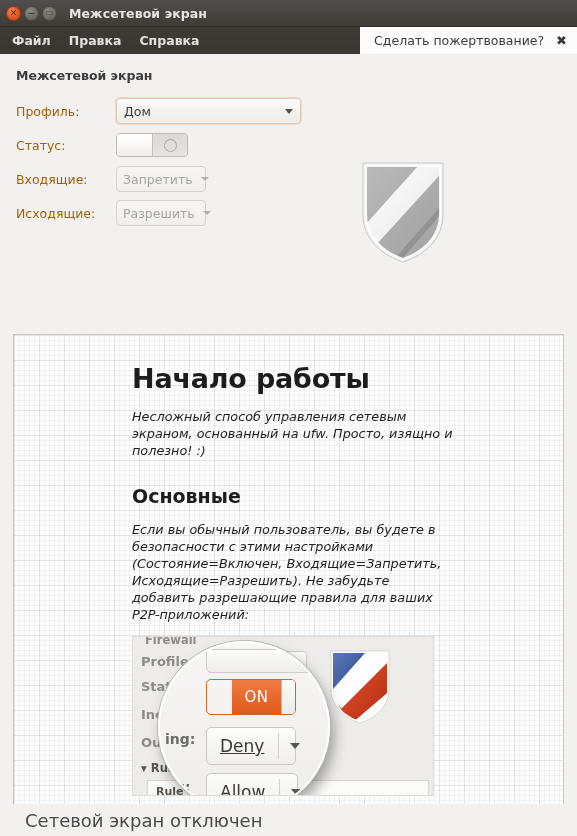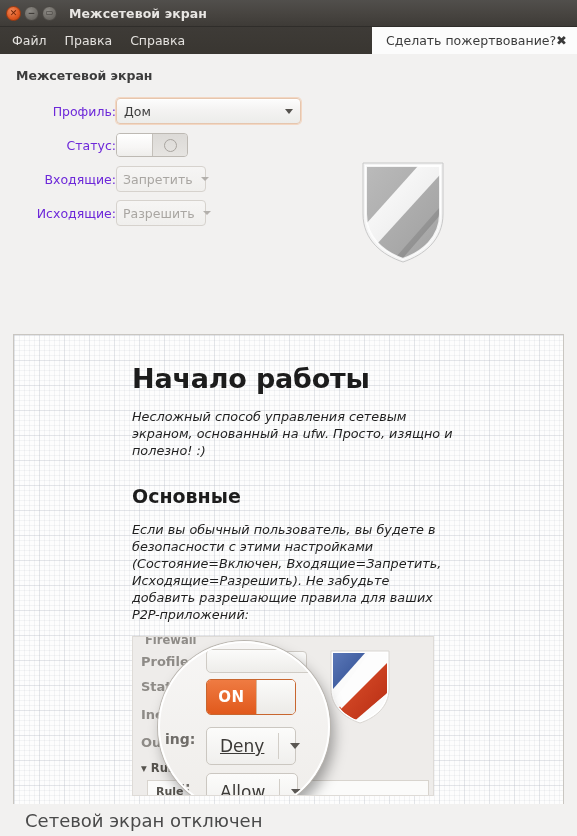--- a/index.html
+++ b/index.html
@@ -61,29 +61,31 @@
     box-sizing: border-box;
     display: flex; align-items: center;
   }
   .menuitem {
     color: #e3e1de;
     font-size: 12.5px;
     padding: 3px 8px;
     margin-left: 2px;
     border-radius: 2px;
     cursor: default;
+    font-weight: bold;
   }
   .menuitem:first-child { margin-left: 4px; }
   .donate-tab {
     position: absolute; right: 0; top: 0;
     height: 27px;
     background: #fcfcfc;
     display: flex; align-items: center;
     padding: 0 10px 0 14px;
     box-sizing: border-box;
+    gap: 12px;
   }
   .donate-label { color: #3b3b3b; font-size: 12.5px; }
   .donate-close {
     color: #3a3a3a; font-size: 13px; font-weight: bold;
     line-height: 1; cursor: pointer;
   }
 
   
   .panel {
     position: absolute; left: 0; top: 54px;
@@ -95,22 +97,22 @@
     position: absolute; left: 16px; top: 14px;
     font-size: 12.5px; font-weight: bold; color: #3c3c3c;
   }
 
   .form {
     position: absolute; left: 16px; top: 40px;
     width: 310px;
   }
   .frow { display: flex; align-items: center; height: 34px; }
   .flabel {
-    width: 100px; font-size: 12.5px; color: #6d28d9;
-    text-align: right;
+    width: 100px; font-size: 12.5px; color: #a16207;
+    text-align: left;
   }
 
   
   .combo {
     box-sizing: border-box;
     display: flex; align-items: center; justify-content: space-between;
     background: linear-gradient(to bottom, #fdfdfd 0%, #f3f2f1 50%, #ececea 100%);
     border: 1px solid #c0bcb6;
     border-radius: 4px;
     padding: 0 7px;
@@ -306,23 +308,24 @@
     border-top: 6px solid #5a5753;
   }
   .lens .ltoggle {
     width: 90px; height: 36px;
     border: 1px solid #c8662f; border-radius: 5px;
     display: flex; overflow: hidden; box-sizing: border-box;
   }
   .lens .ltoggle .on {
     width: 49px;
     background: linear-gradient(to bottom, #ef7b42 0%, #e1591c 100%);
-    color: #ffffff; font-size: 15px; font-weight: bold;
+    color: #ffffff; font-size: 15px; font-weight: normal;
     display: flex; align-items: center; justify-content: center;
     letter-spacing: 0.5px;
+    margin-left: 25px;
   }
   .lens .ltoggle .off {
     flex: 1;
     background: linear-gradient(to bottom, #fbfbfa 0%, #eceae7 100%);
     border-left: 1px solid #d8b79c;
   }
   .lens .lprofile {
     position: absolute; left: 46px; top: 6px;
     width: 110px; height: 24px;
     background: linear-gradient(to bottom, #fbfbfa 0%, #eeedea 100%);

